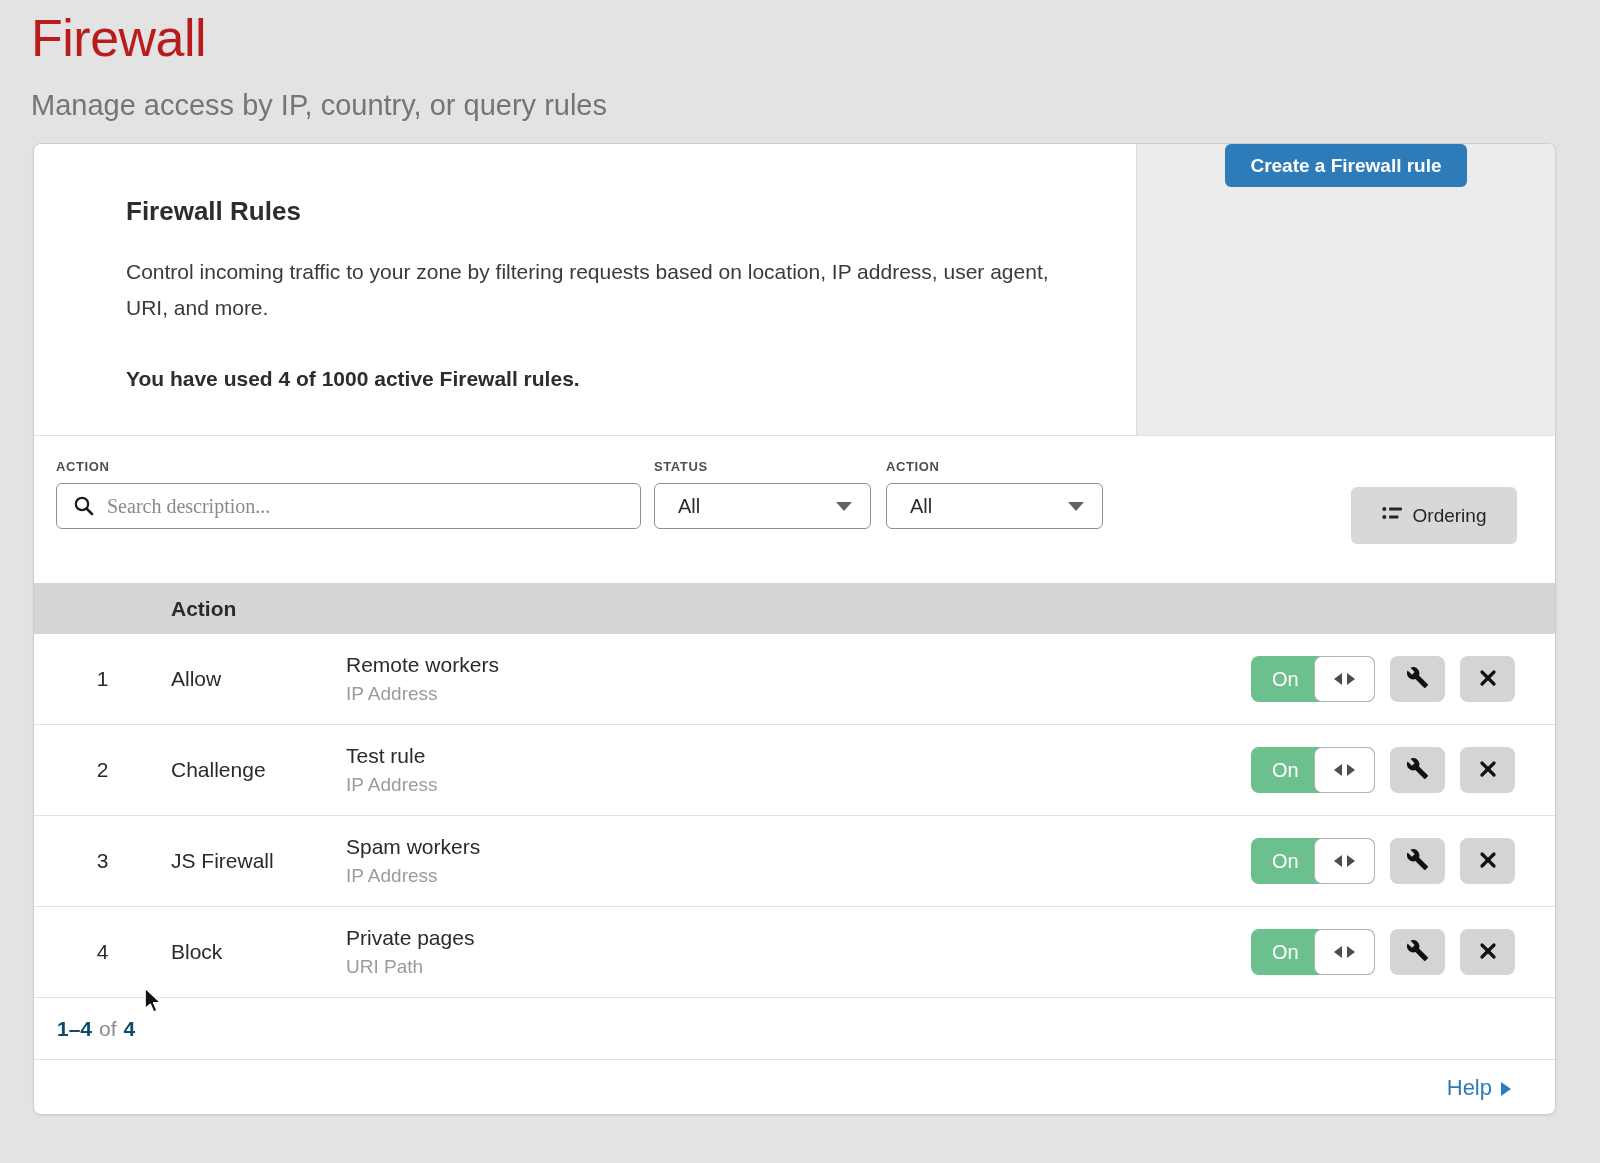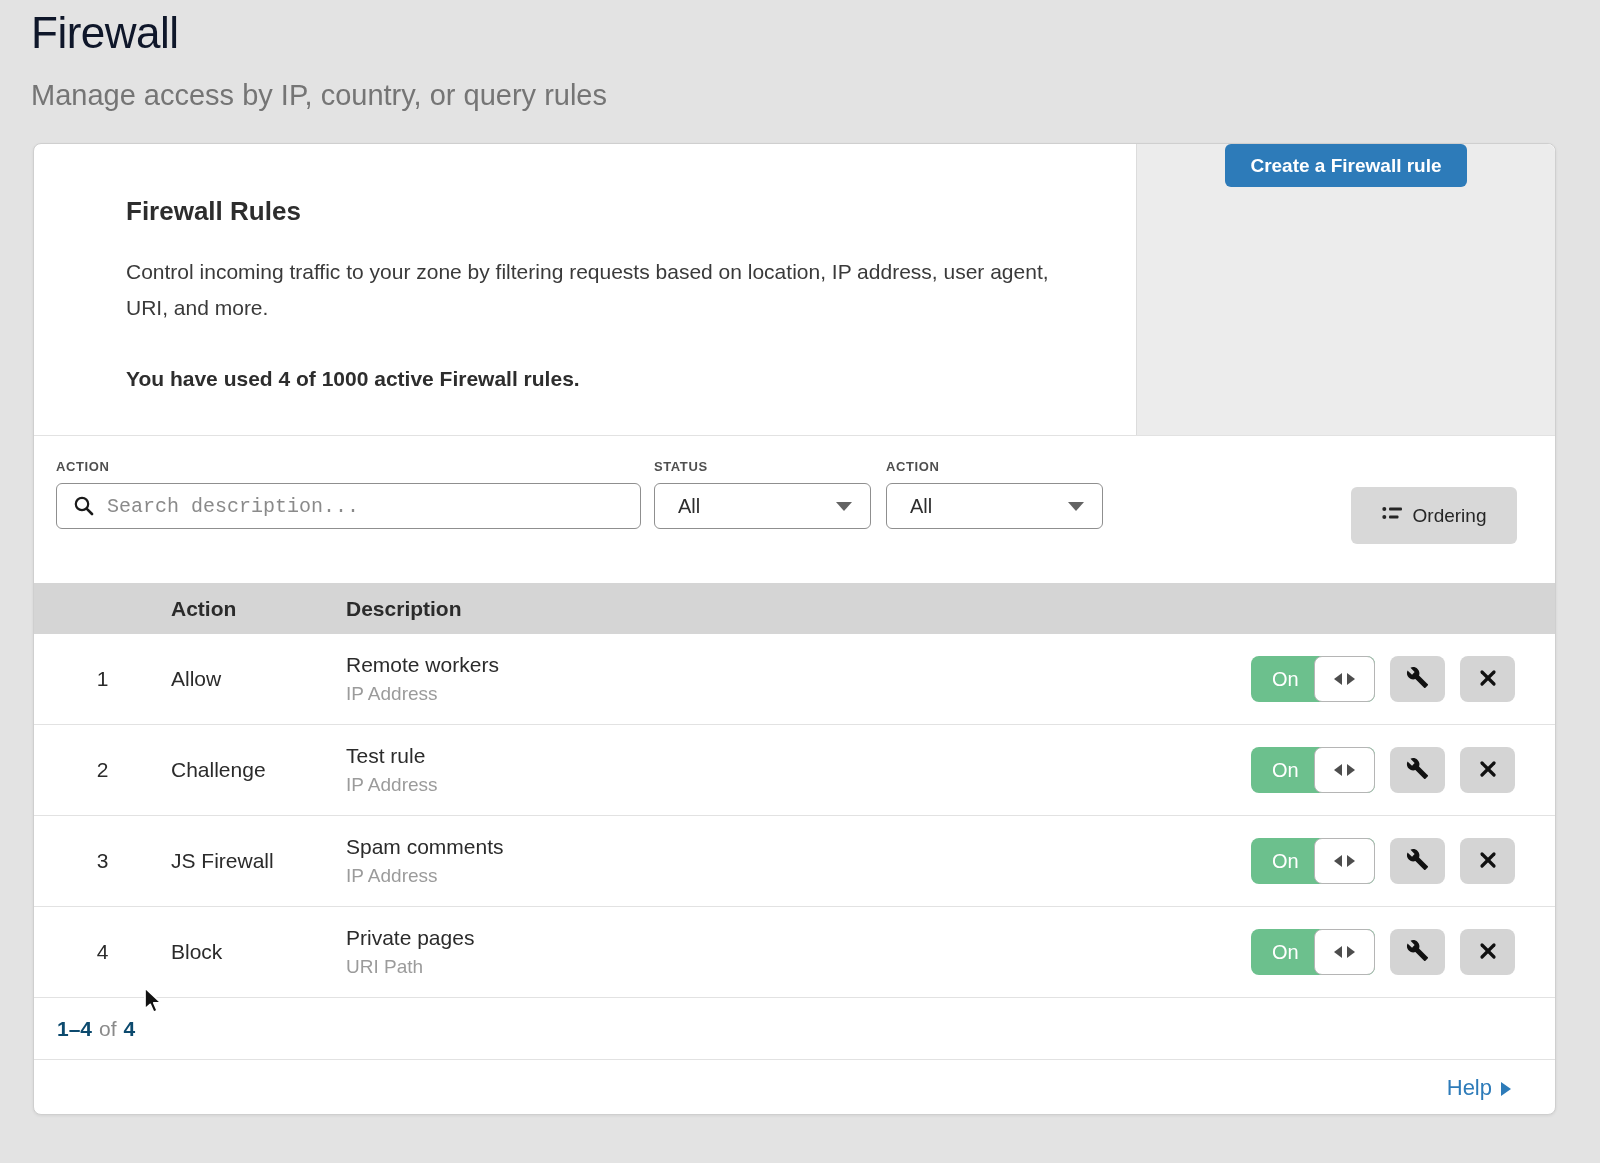--- a/index.html
+++ b/index.html
@@ -6,21 +6,21 @@
   html,body { margin:0; padding:0; }
   body {
     width:1600px; height:1163px;
     background:#e3e3e3;
     font-family:"Liberation Sans", sans-serif;
     position:relative; overflow:hidden;
     color:#2b2b2b;
   }
   
   .page-header { padding:8px 0 0 31px; }
-  .page-title { font-size:44px; font-weight:500; color:#0f172a; margin:0; letter-spacing:-0.5px; }
+  .page-title { font-size:52px; font-weight:500; color:#b91c1c; margin:0; letter-spacing:-0.5px; }
   .page-subtitle { font-size:29px; font-weight:400; color:#757575; margin:21px 16px 0 0; }
 
   
   .card {
     position:absolute; left:33px; top:143px;
     width:1523px; height:972px;
     background:#ffffff;
     border:1px solid #cfcfcf;
     border-radius:8px;
     box-shadow:0 1px 3px rgba(0,0,0,.07);
@@ -51,21 +51,21 @@
     color:#4f4f4f; display:block;
   }
   .filter-group { position:absolute; top:23px; }
   .fg-search { left:22px; }
   .fg-status { left:620px; }
   .fg-action { left:852px; }
   .search-wrap { position:relative; margin-top:9px; }
   .search-input {
     width:585px; height:46px;
     border:1px solid #8f8f8f; border-radius:6px;
-    font-family:Liberation Mono, monospace; font-size:20px; color:#333;
+    font-family:Liberation Serif, serif; font-size:20px; color:#333;
     padding:0 14px 0 50px; background:#fff;
   }
   .search-input::placeholder { color:#8a8a8a; }
   .search-icon { position:absolute; left:17px; top:12px; }
   .select-box {
     margin-top:9px; width:217px; height:46px;
     border:1px solid #8f8f8f; border-radius:6px; background:#fff;
     display:flex; align-items:center; justify-content:space-between;
     padding:0 18px 0 23px; font-size:20px; color:#2d2d2d; cursor:pointer;
   }
@@ -219,21 +219,20 @@
             <rect x="7" y="11.6" width="9.5" height="2.8" rx="1" fill="#262626"></rect>
           </svg>
       </span>
       <span>Ordering</span>
     </button>
   </div>
 
   <div class="table-header">
     <span class="col-num"></span>
     <span class="col-action">Action</span>
-    <span class="col-desc">Description</span>
   </div>
 
   <div class="rule-row">
     <span class="row-num">1</span>
     <span class="row-action">Allow</span>
     <div class="row-desc">
       <div class="desc-title">Remote workers</div>
       <div class="desc-field">IP Address</div>
     </div>
     <div class="row-controls">
@@ -284,21 +283,21 @@
               <line x1="16" y1="4" x2="4" y2="16" stroke="#111" stroke-width="3.2" stroke-linecap="round"></line>
             </svg></span>
       </button>
     </div>
   </div>
 
   <div class="rule-row">
     <span class="row-num">3</span>
     <span class="row-action">JS Firewall</span>
     <div class="row-desc">
-      <div class="desc-title">Spam comments</div>
+      <div class="desc-title">Spam workers</div>
       <div class="desc-field">IP Address</div>
     </div>
     <div class="row-controls">
       <div class="toggle">
         <div class="toggle-on">On</div>
         <div class="toggle-handle">
             <span class="tri-left"></span>
             <span class="tri-right"></span>
           </div>
       </div>

